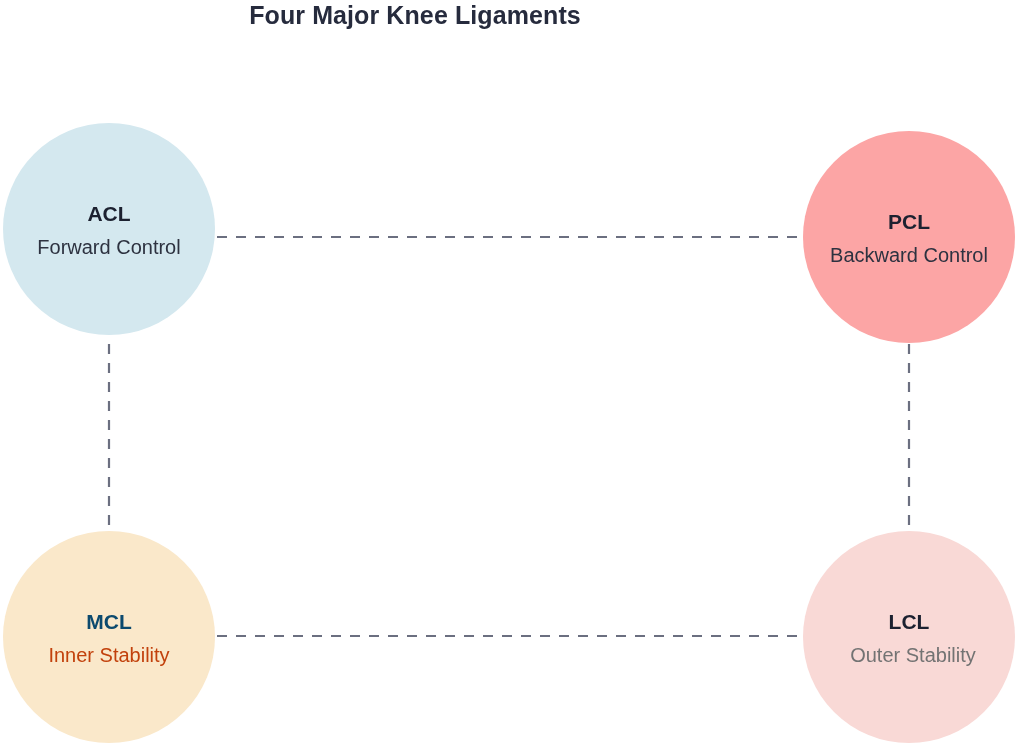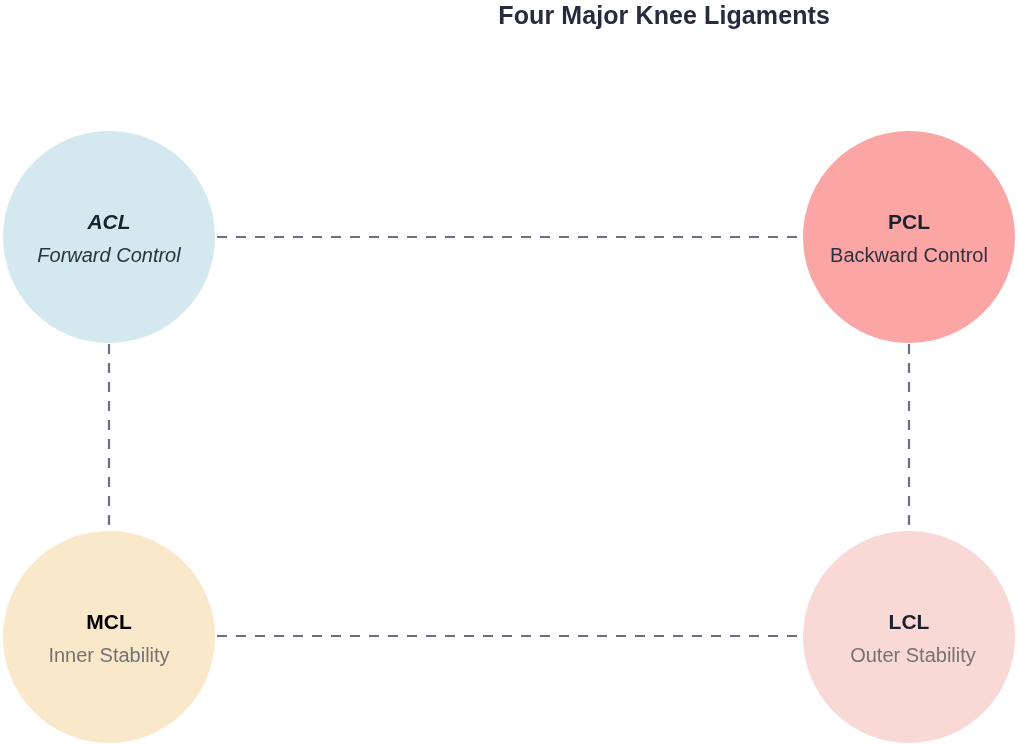--- a/index.html
+++ b/index.html
@@ -19,21 +19,21 @@
     height: 745px;
     overflow: hidden;
   }
 
   
   #page-title {
     position: absolute;
     top: 0;
     left: 0;
     width: 830px;
-    text-align: right;
+    text-align: center;
     font-size: 25px;
     font-weight: bold;
     color: #262b3d;
     letter-spacing: 0.1px;
     line-height: 28px;
     padding-top: 1px;
     white-space: nowrap;
   }
 
   
@@ -66,21 +66,21 @@
     white-space: nowrap;
   }
   .node-sublabel {
     font-size: 20px;
     font-weight: normal;
     color: #2d3240;
     line-height: 17px;
     white-space: nowrap;
   }
 
-  #node-acl { left: 3px;   top: 131px; background: #d4e8ef; font-style: italic; }
+  #node-acl { left: 3px;   top: 123px; background: #d4e8ef; }
   #node-pcl { left: 803px; top: 131px; background: #d2ecdd; }
   #node-mcl { left: 3px;   top: 531px; background: #fae8ca; }
   #node-lcl { left: 803px; top: 531px; background: #f9d9d6; }
 </style>
 </head>
 <body style="background: rgb(255, 255, 255);">
 
 <div id="diagram-root">
 
   <div id="page-title" style="color: rgb(38, 43, 61);">Four Major Knee Ligaments</div>
@@ -113,22 +113,22 @@
     <div class="node-label" style="color: rgb(28, 33, 48);">ACL</div>
     <div class="node-sublabel" style="color: rgb(45, 50, 64);">Forward Control</div>
   </div>
 
   <div class="node" id="node-pcl" style="background: #fca5a5;">
     <div class="node-label" style="color: rgb(28, 33, 48);">PCL</div>
     <div class="node-sublabel" style="color: rgb(45, 50, 64);">Backward Control</div>
   </div>
 
   <div class="node" id="node-mcl" style="background: rgb(250, 232, 202);">
-    <div class="node-label" style="color: #000000;">MCL</div>
-    <div class="node-sublabel" style="color: #737373;">Inner Stability</div>
+    <div class="node-label" style="color: #0c4a6e;">MCL</div>
+    <div class="node-sublabel" style="color: #c2410c;">Inner Stability</div>
   </div>
 
   <div class="node" id="node-lcl" style="background: rgb(249, 217, 214);">
     <div class="node-label" style="color: rgb(28, 33, 48);">LCL</div>
     <div class="node-sublabel" style="color: #737373; margin-left: 8px;">Outer Stability</div>
   </div>
 
 </div>
 
 </body></html>

